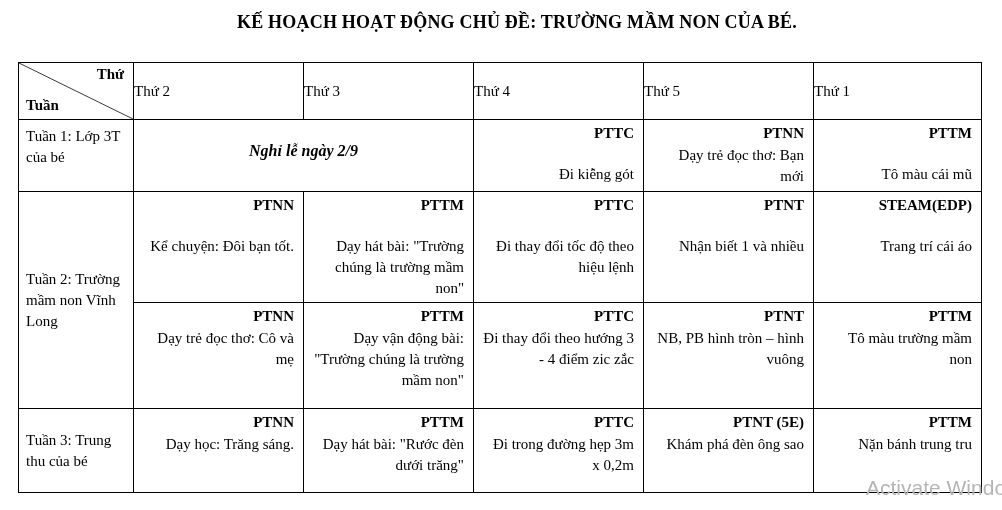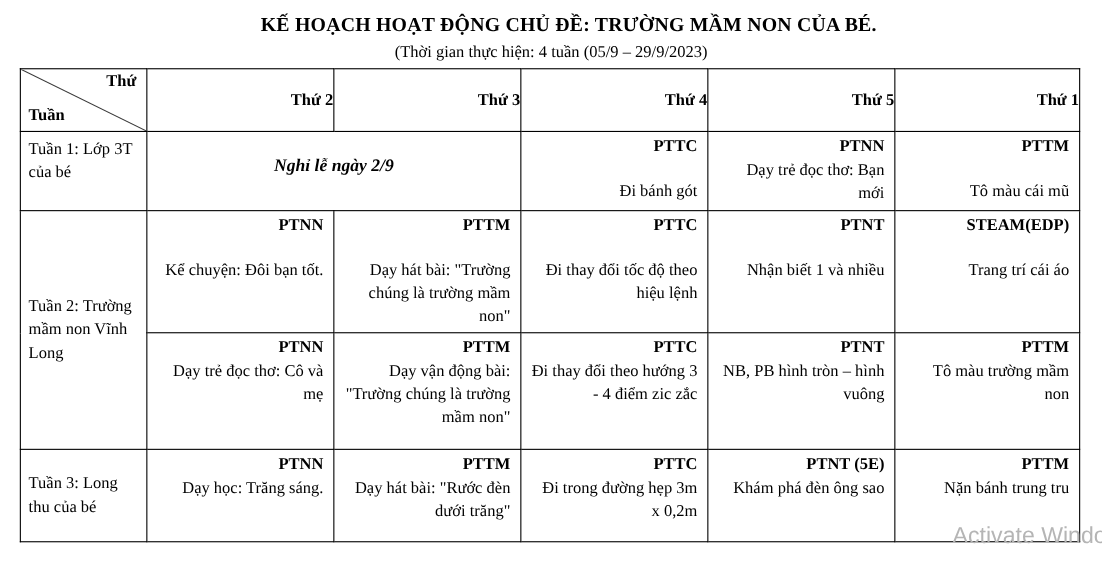--- a/index.html
+++ b/index.html
@@ -48,23 +48,23 @@
   tr.r2a td { height: 111px; }
   tr.r2b td { height: 106px; }
   tr.r3 td { height: 84px; }
 
   td.corner { position: relative; }
   td.corner svg { position: absolute; top: 0; left: 0; width: 100%; height: 100%; display: block; }
   .c-top { position: absolute; top: 3px; right: 9px; font-weight: bold; }
   .c-bottom { position: absolute; bottom: 5px; left: 7px; font-weight: bold; }
 
   td.day {
-    text-align: right;
+    text-align: left;
     vertical-align: middle;
-    font-weight: bold;
+    font-weight: normal;
   }
   td.wk {
     vertical-align: middle;
     padding: 4px 4px 4px 7px;
     line-height: 21px;
   }
   td.wk.top { vertical-align: top; padding-top: 6px; }
   td.holiday {
     text-align: center;
     vertical-align: middle;
@@ -92,21 +92,20 @@
     color: #b5b5b5;
     white-space: nowrap;
   }
 </style>
 </head>
 <body>
 
 <div class="page">
 
   <div class="doc-title">KẾ HOẠCH HOẠT ĐỘNG CHỦ ĐỀ: TRƯỜNG MẦM NON CỦA BÉ.</div>
-  <div class="doc-subtitle">(Thời gian thực hiện: 4 tuần (05/9 – 29/9/2023)</div>
 
   <table class="plan-table">
     <colgroup>
       <col style="width:115px">
       <col style="width:170px">
       <col style="width:170px">
       <col style="width:170px">
       <col style="width:170px">
       <col style="width:168px">
     </colgroup>
@@ -125,21 +124,21 @@
       <td class="day">Thứ 4</td>
       <td class="day">Thứ 5</td>
       <td class="day">Thứ 1</td>
     </tr>
 
     <tr class="r1">
       <td class="wk top">Tuần 1: Lớp 3T của bé</td>
       <td class="holiday" colspan="2">Nghỉ lễ ngày 2/9</td>
       <td class="act gap">
         <div class="t">PTTC</div>
-        <div class="b">Đi bánh gót</div>
+        <div class="b">Đi kiễng gót</div>
       </td>
       <td class="act">
         <div class="t">PTNN</div>
         <div class="b">Dạy trẻ đọc thơ: Bạn mới</div>
       </td>
       <td class="act gap">
         <div class="t">PTTM</div>
         <div class="b">Tô màu cái mũ</div>
       </td>
     </tr>
@@ -185,21 +184,21 @@
         <div class="t">PTNT</div>
         <div class="b">NB, PB hình tròn – hình vuông</div>
       </td>
       <td class="act">
         <div class="t">PTTM</div>
         <div class="b">Tô màu trường mầm non</div>
       </td>
     </tr>
 
     <tr class="r3">
-      <td class="wk">Tuần 3: Long thu của bé</td>
+      <td class="wk">Tuần 3: Trung thu của bé</td>
       <td class="act">
         <div class="t">PTNN</div>
         <div class="b">Dạy học: Trăng sáng.</div>
       </td>
       <td class="act">
         <div class="t">PTTM</div>
         <div class="b">Dạy hát bài: "Rước đèn dưới trăng"</div>
       </td>
       <td class="act">
         <div class="t">PTTC</div>

